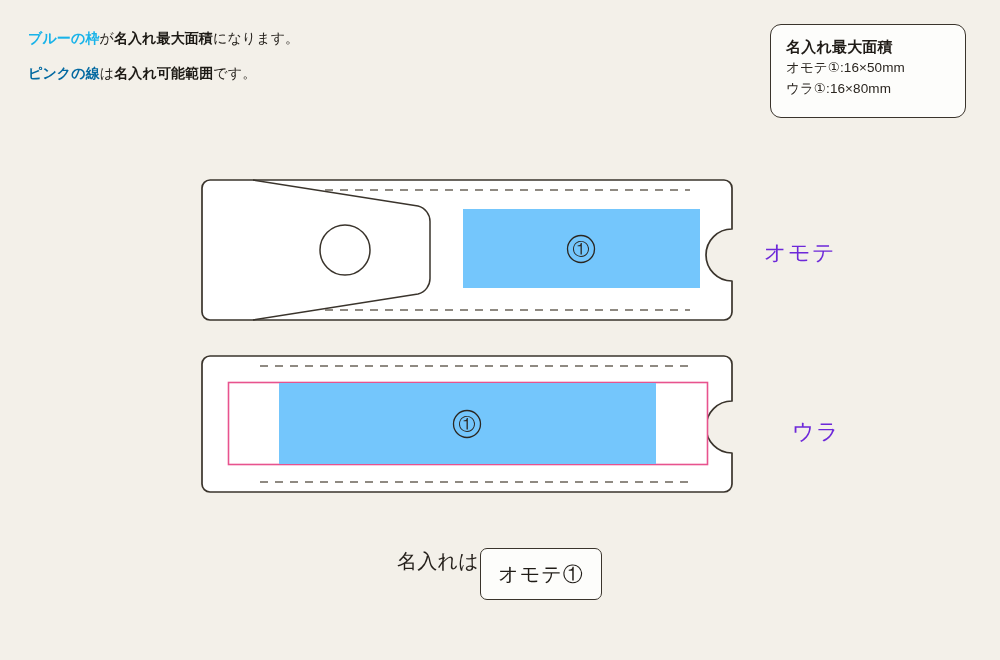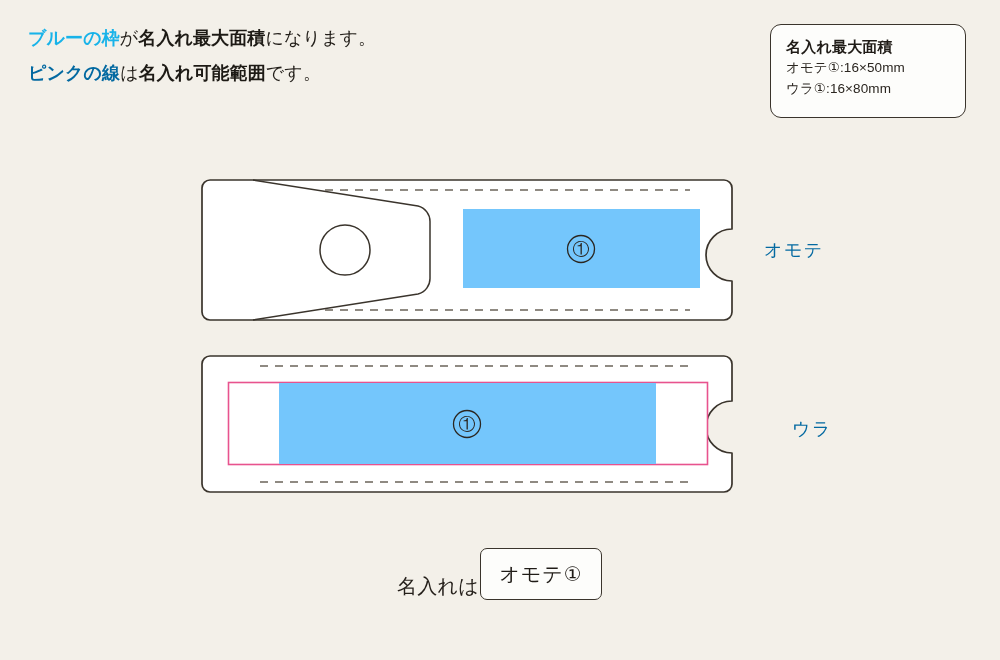--- a/index.html
+++ b/index.html
@@ -23,21 +23,21 @@
   }
 
   
   .legend {
     position: absolute;
     left: 28px;
     top: 21px;
     width: 740px;
   }
   .legend-line {
-    font-size: 18px;
+    font-size: 14px;
     line-height: 35px;
     white-space: nowrap;
     letter-spacing: 0.1px;
     color: #221e19;
   }
   .tok-blue  { color: #18b3e9; font-weight: bold; }
   .tok-pink  { color: #0369a1; font-weight: bold; }
   .tok-bold  { font-weight: bold; color: #1d1a15; }
   .tok-plain { font-weight: normal; }
   .tok-blue-sm { color: #18b3e9; font-weight: bold; }
@@ -71,37 +71,38 @@
 
   
   .diagram {
     position: absolute;
   }
   #diagram-front { left: 190px; top: 168px; }
   #diagram-back  { left: 190px; top: 344px; }
 
   .side-label {
     position: absolute;
-    font-size: 18px;
+    font-size: 22px;
     letter-spacing: 1.5px;
-    color: #0369a1;
+    color: #6d28d9;
     font-family: Liberation Serif, serif;
   }
   #label-front { left: 764px; top: 238px; }
   #label-back  { left: 792px; top: 417px; }
 
   
   .chooser {
     position: absolute;
     left: 0;
     top: 548px;
     width: 1000px;
     display: flex;
     justify-content: center;
-    align-items: flex-end;
+    align-items: flex-start;
+    font-family: Liberation Mono, monospace;
   }
   .chooser-text {
     font-size: 20px;
     color: #241f1a;
     letter-spacing: 0.3px;
     white-space: nowrap;
   }
   .choice-btn {
     display: inline-flex;
     align-items: center;

